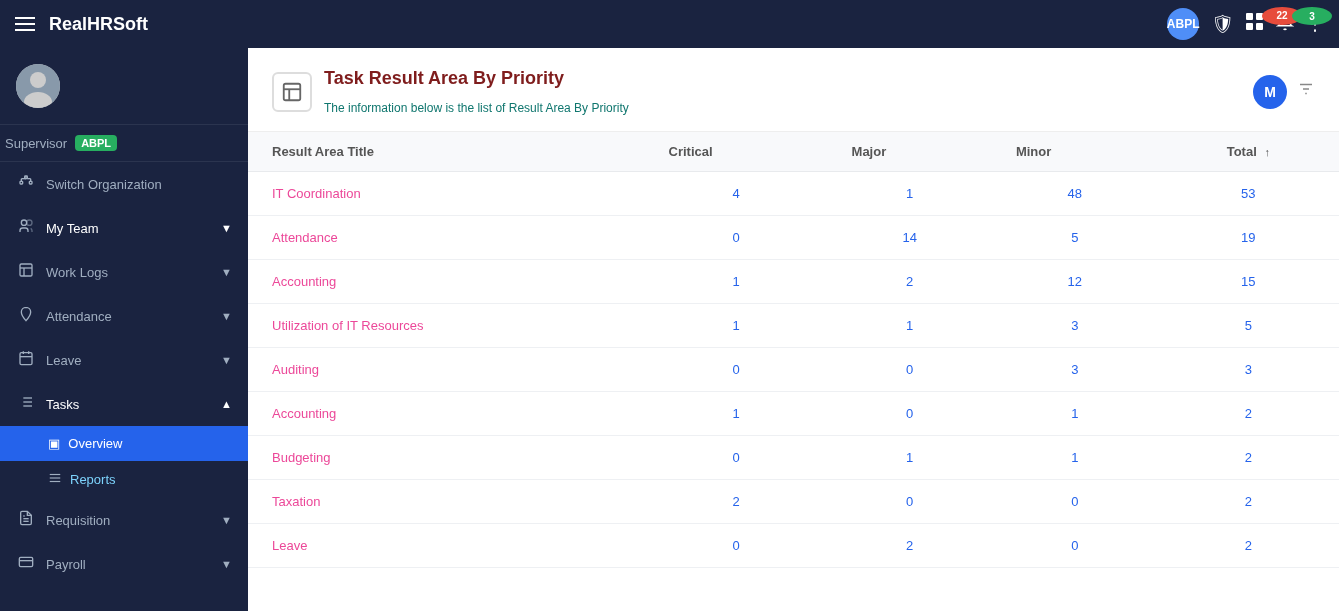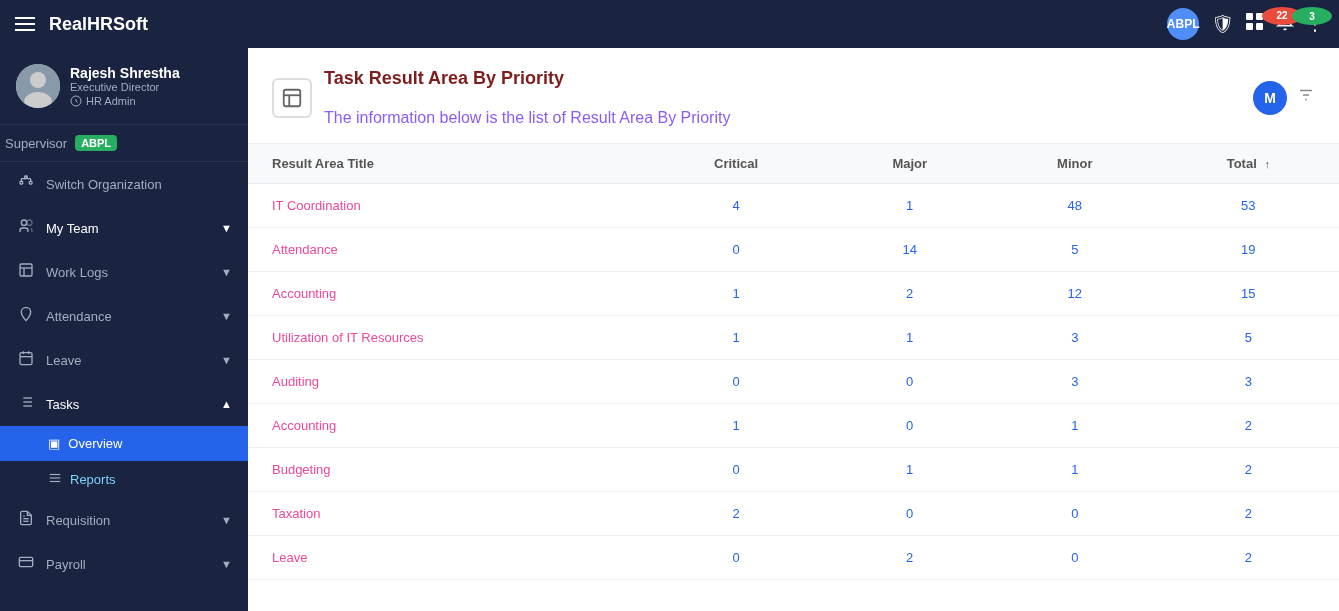--- a/index.html
+++ b/index.html
@@ -114,21 +114,21 @@
       align-items: center;
       justify-content: space-between;
     }
     .content-header-left { display: flex; align-items: center; gap: 12px; }
     .header-icon-box {
       width: 40px; height: 40px; border: 2px solid #ddd; border-radius: 6px;
       display: flex; align-items: center; justify-content: center;
       color: #666; font-size: 18px;
     }
     .header-title { font-size: 18px; font-weight: 700; color: #7f1d1d; }
-    .header-subtitle { font-size: 16px; color: #8b5cf6; margin-top: 20px; }
+    .header-subtitle { font-size: 12px; color: #0f766e; margin-top: 12px; }
     .header-actions { display: flex; align-items: center; gap: 10px; }
     .header-avatar {
       width: 34px; height: 34px; border-radius: 50%;
       background: #2563eb; color: #fff; font-size: 14px; font-weight: 700;
       display: flex; align-items: center; justify-content: center;
     }
     .filter-btn {
       background: none; border: none; cursor: pointer;
       font-size: 18px; color: #888;
     }
@@ -136,21 +136,21 @@
     
     .table-wrap { flex: 1; overflow: auto; }
     table { width: 100%; border-collapse: collapse; }
     thead tr { background: #f8f9fb; }
     thead th {
       padding: 12px 24px; text-align: left;
       font-size: 13px; font-weight: 600; color: #555;
       border-bottom: 1px solid #e8eaed;
       margin-left: 16px;
     }
-    thead th.num { text-align: center; }
+    thead th.num { }
     thead th.total { text-align: center; }
     tbody tr { border-bottom: 1px solid #eef0f3; }
     tbody td { padding: 14px 24px; font-size: 13px; color: #ec4899; }
     tbody td.num { text-align: center; }
     tbody td.link { color: #2563eb; cursor: pointer; text-align: center; font-weight: 500; }
     .sort-arrow { margin-left: 4px; font-size: 11px; }
   </style>
 </head>
 <body>
 
@@ -193,31 +193,20 @@
   <div class="sidebar">
 
     <div class="user-section">
       <div class="user-avatar">
 
         <svg width="44" height="44" viewBox="0 0 44 44">
           <rect width="44" height="44" fill="#8899aa"></rect>
           <circle cx="22" cy="16" r="8" fill="#ccc"></circle>
           <ellipse cx="22" cy="38" rx="14" ry="10" fill="#ccc"></ellipse>
         </svg>
-      </div>
-      <div class="user-info">
-        <div class="user-name">Rajesh Shrestha</div>
-        <div class="user-title">Executive Director</div>
-        <div class="user-role">
-          <svg width="12" height="12" viewBox="0 0 24 24" fill="none" stroke="#a0aec0" stroke-width="2">
-            <circle cx="12" cy="12" r="10"></circle>
-              <path d="M12 8v4l3 3"></path>
-          </svg>
-          <span>HR Admin</span>
-        </div>
       </div>
     </div>
 
     <div class="supervisor-row">
       <span class="supervisor-label">Supervisor</span>
       <span class="org-badge">ABPL</span>
     </div>
 
     <div class="sidebar-item">
       <span class="sidebar-icon">

